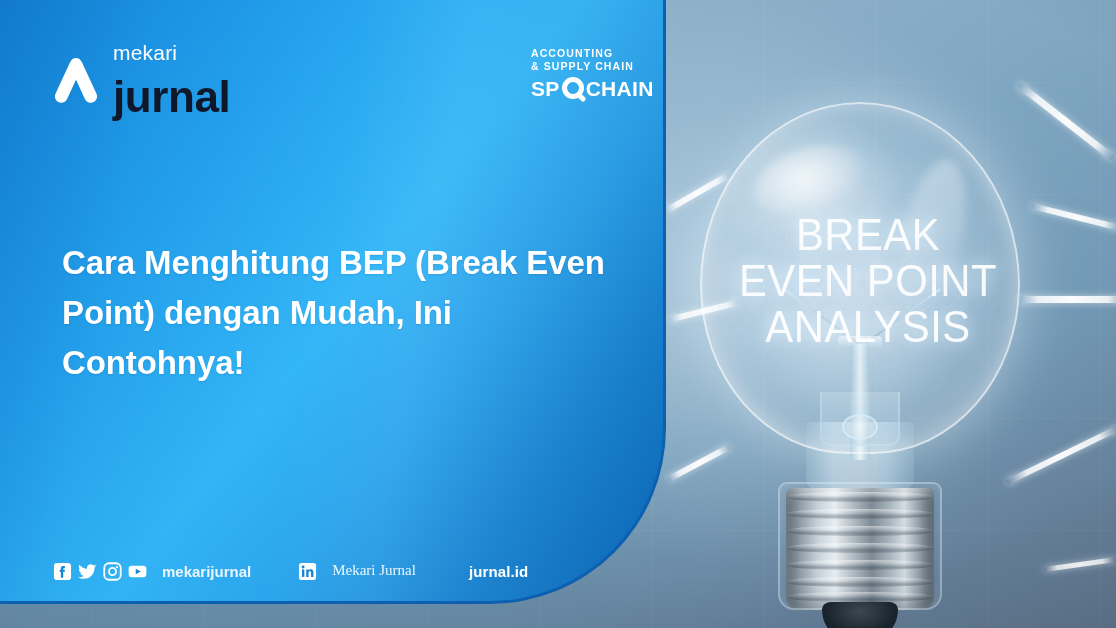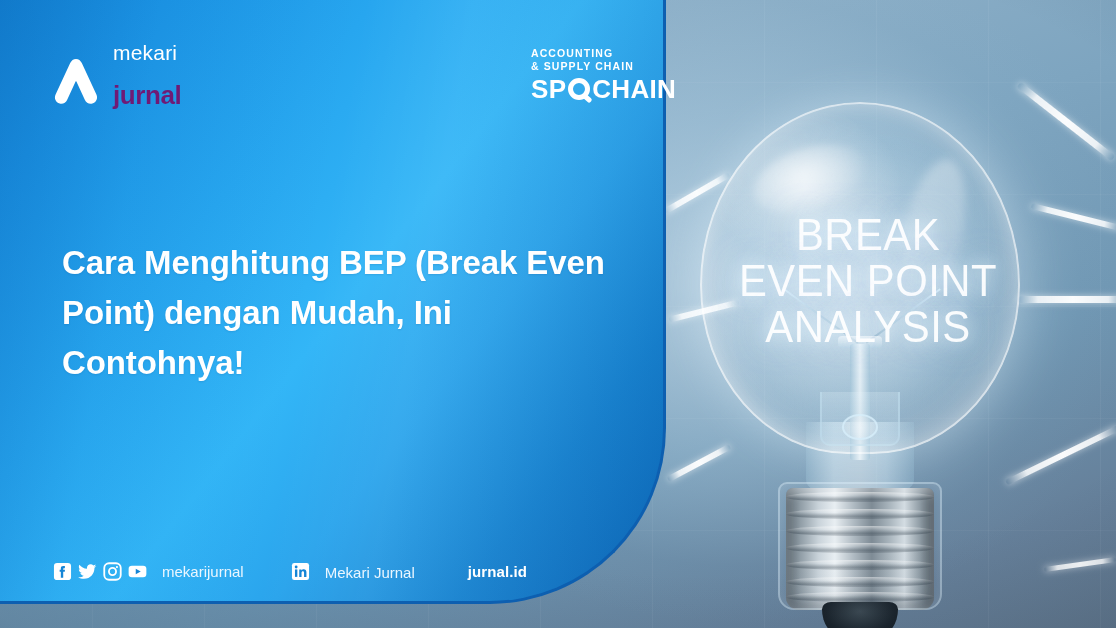--- a/index.html
+++ b/index.html
@@ -202,39 +202,39 @@
     position:absolute; inset:0;
     border-radius:0 0 173px 0;
     background:linear-gradient(100deg,
        rgba(8,90,170,0.30) 0%, rgba(8,90,170,0.05) 22%,
        rgba(255,255,255,0.00) 48%, rgba(255,255,255,0.06) 62%,
        rgba(6,78,152,0.18) 100%);
     pointer-events:none;
   }
 
   
-  #logo { position:absolute; left:53px; top:42px; display:flex; align-items:flex-end; gap:14px; z-index:9; }
+  #logo { position:absolute; left:53px; top:42px; display:flex; align-items:center; gap:14px; z-index:9; }
   #logo-mark { width:46px; height:52px; flex:0 0 auto; }
   #logo-words { line-height:1; }
   #logo-mekari {
     color:#fff; font-size:21px; font-weight:400; letter-spacing:.2px; display:block;
   }
   #logo-jurnal {
-    color:#701a75; font-size:26px; font-weight:700; letter-spacing:-.4px; display:block; margin-top:19px;
+    color:#0f172a; font-size:44px; font-weight:700; letter-spacing:-.4px; display:block; margin-top:12px;
   }
 
   
   #spotlight { position:absolute; left:489px; top:47px; z-index:9; color:#fff;margin-left:42px; }
   #sl-l1, #sl-l2 {
     display:block; font-size:10.5px; font-weight:700;
     letter-spacing:1.1px; line-height:13px;
   }
   #sl-word {
     display:flex; align-items:center; margin-top:3px;
-    font-size:26px; font-weight:800; letter-spacing:.3px; line-height:1;
+    font-size:21px; font-weight:800; letter-spacing:.3px; line-height:1;
   }
   #sl-o { display:inline-block; width:24px; height:24px; position:relative; margin:0 1px; }
   #sl-o::before {
     content:""; position:absolute; left:1px; top:1px;
     width:22px; height:22px; border-radius:50%;
     border:5px solid #fff; box-sizing:border-box;
   }
   #sl-o::after {
     content:""; position:absolute; right:-1px; bottom:0px;
     width:9px; height:5px; background:#fff;
@@ -248,22 +248,22 @@
     letter-spacing:-.1px;
     text-shadow:0 1px 2px rgba(0,60,120,0.14);
   }
 
   
   #footer {
     position:absolute; left:53px; top:562px; z-index:9;
     display:flex; align-items:center; color:#fff;
   }
   .sico { width:19px; height:19px; margin-right:6px; flex:0 0 auto; }
-  #handle { font-size:15px; margin-left:9px; color:#eaf6ff; font-weight:400; }
-  #li-group { display:flex; align-items:flex-end; margin-left:47px; }
+  #handle { font-size:15px; margin-left:9px; color:#eaf6ff; font-weight:700; }
+  #li-group { display:flex; align-items:flex-start; margin-left:47px;font-family:Liberation Serif, serif; }
   #li-name { font-size:15px; margin-left:9px; color:#eaf6ff; font-weight:400; }
   #site { margin-left:53px; font-size:15px; font-weight:700; color:#fff; letter-spacing:.1px; }
 </style>
 </head>
 <body>
 
 <div id="photo">
   <div id="grid"></div>
 
   <div class="ray" style="left:1006px; top:118px; width:120px; height:7px; transform:rotate(38deg);"></div>

